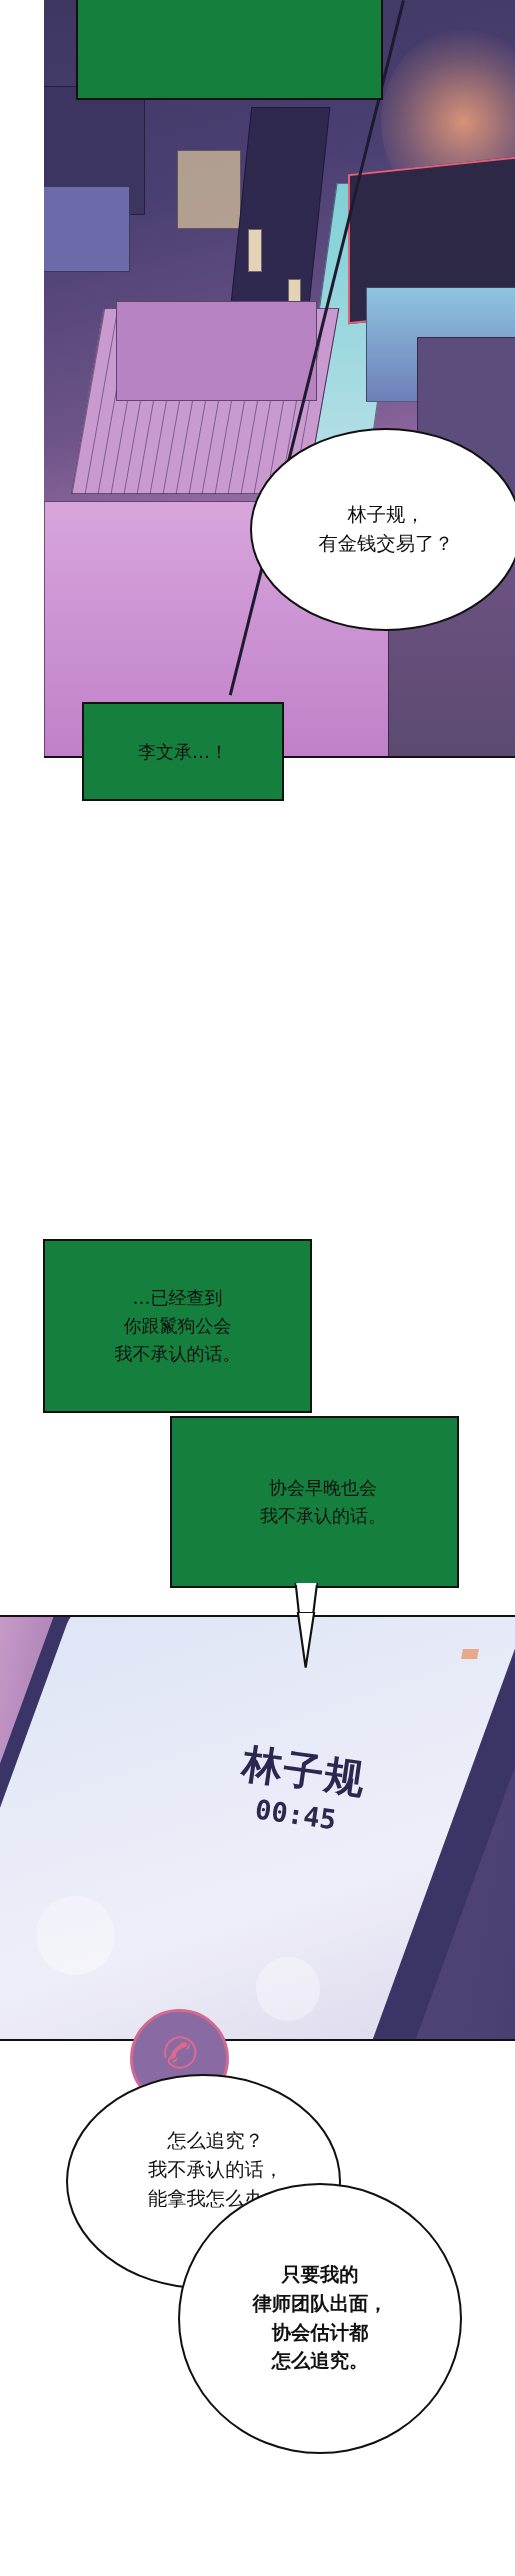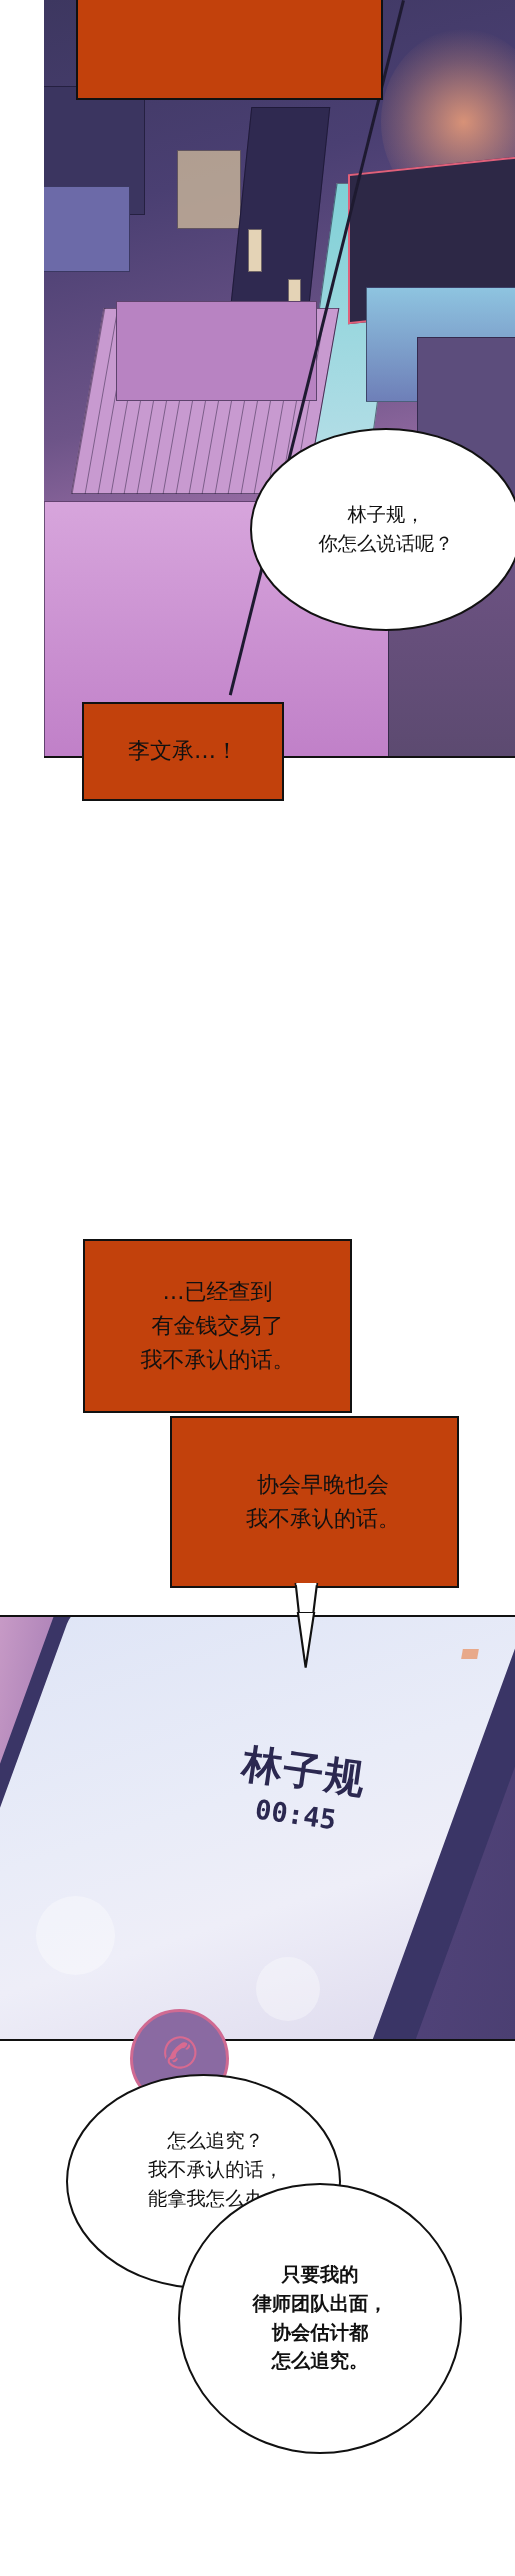--- a/index.html
+++ b/index.html
@@ -13,23 +13,23 @@
       linear-gradient(165deg, #3d3760 0%, #4a3f72 25%, #6d5488 50%, #b77fb9 75%, #8f6f9d 100%);
     border-bottom: 2.1px solid #111; box-sizing: border-box; margin-left: 36px; }
   .bldg { position: absolute; border: 1.4px solid rgba(20,15,40,0.55); box-sizing: border-box; }
   .neon { position: absolute; border: 2.1px solid #e0607a; box-sizing: border-box; }
   .street-glow { position: absolute; border-radius: 50%;
     background: radial-gradient(circle, rgba(240,160,120,0.85) 0%, rgba(240,160,120,0.25) 50%, rgba(240,160,120,0) 75%); }
   .pole { position: absolute; width: 2.9px; background: #1e1a30; transform-origin: top left; }
   .grid-lines { background-image:
       repeating-linear-gradient(90deg, rgba(30,20,50,0.45) 0 1.4px, transparent 1.4px 13px); }
   
-  .caption { position: absolute; background: #c2410c; border: 2.1px solid #111; box-sizing: border-box;
+  .caption { position: absolute; background: #15803d; border: 2.1px solid #111; box-sizing: border-box;
      display: flex; align-items: center; justify-content: center; text-align: center;
-     color: #111; font-size: 22px; line-height: 1.55; }
+     color: #111; font-size: 18px; line-height: 1.55; }
   .bubble { position: absolute; background: #fff; border: 2.1px solid #111; border-radius: 50%;
      box-sizing: border-box; display: flex; align-items: center; justify-content: center;
      text-align: center; color: #111; font-size: 19.3px; line-height: 1.5; }
   
   .panel2 { left: 0; top: 1615px; width: 516px; height: 426px; overflow: hidden;
      border-top: 2.1px solid #111; border-bottom: 2.1px solid #111; box-sizing: border-box;
      background: linear-gradient(100deg, #c79ac6 0%, #9b73ae 18%, #6e5399 30%, #5a4a86 40%, #4b3f72 100%); }
   .phone { position: absolute; left: 64px; top: -29px; width: 516px; height: 544px;
      background: #3a3566; border-radius: 29px; transform: skewX(-20deg); transform-origin: top left; }
   .screen { position: absolute; left: 15.8px; top: 15.8px; right: 43px; bottom: 0;
@@ -68,33 +68,33 @@
   <div class="bldg" style="left:344px;top:544px;width:186px;height:215px;background:linear-gradient(180deg,#6e5384,#5c4a70);"></div>
   <div class="pole" style="left:358px;top:0;height:716px;transform:rotate(14deg);"></div>
 
   <div class="caption" style="left:31.5px;top:-29px;width:307px;height:129px;">
     
   </div>
 
   <div class="bubble" style="left:206px;top:428px;width:272px;height:203px;">
     <div>
       <div>林子规，</div>
-      <div>你怎么说话呢？</div>
+      <div>有金钱交易了？</div>
     </div>
   </div>
 </div>
 
 <div class="caption" style="left:82px;top:702px;width:202px;height:99px;">
   <span>李文承…！</span>
 </div>
 
-<div class="caption" style="left:43px;top:1239px;width:269px;height:174px;margin-left:40px;">
+<div class="caption" style="left:43px;top:1239px;width:269px;height:174px;">
   <div>
     <div>…已经查到</div>
-    <div>有金钱交易了</div>
+    <div>你跟鬣狗公会</div>
     <div>我不承认的话。</div>
   </div>
 </div>
 <div class="caption" style="left:170px;top:1416px;width:289px;height:172px;padding-left:17px;">
   <div>
     <div>协会早晚也会</div>
     <div>我不承认的话。</div>
   </div>
 </div>
 

